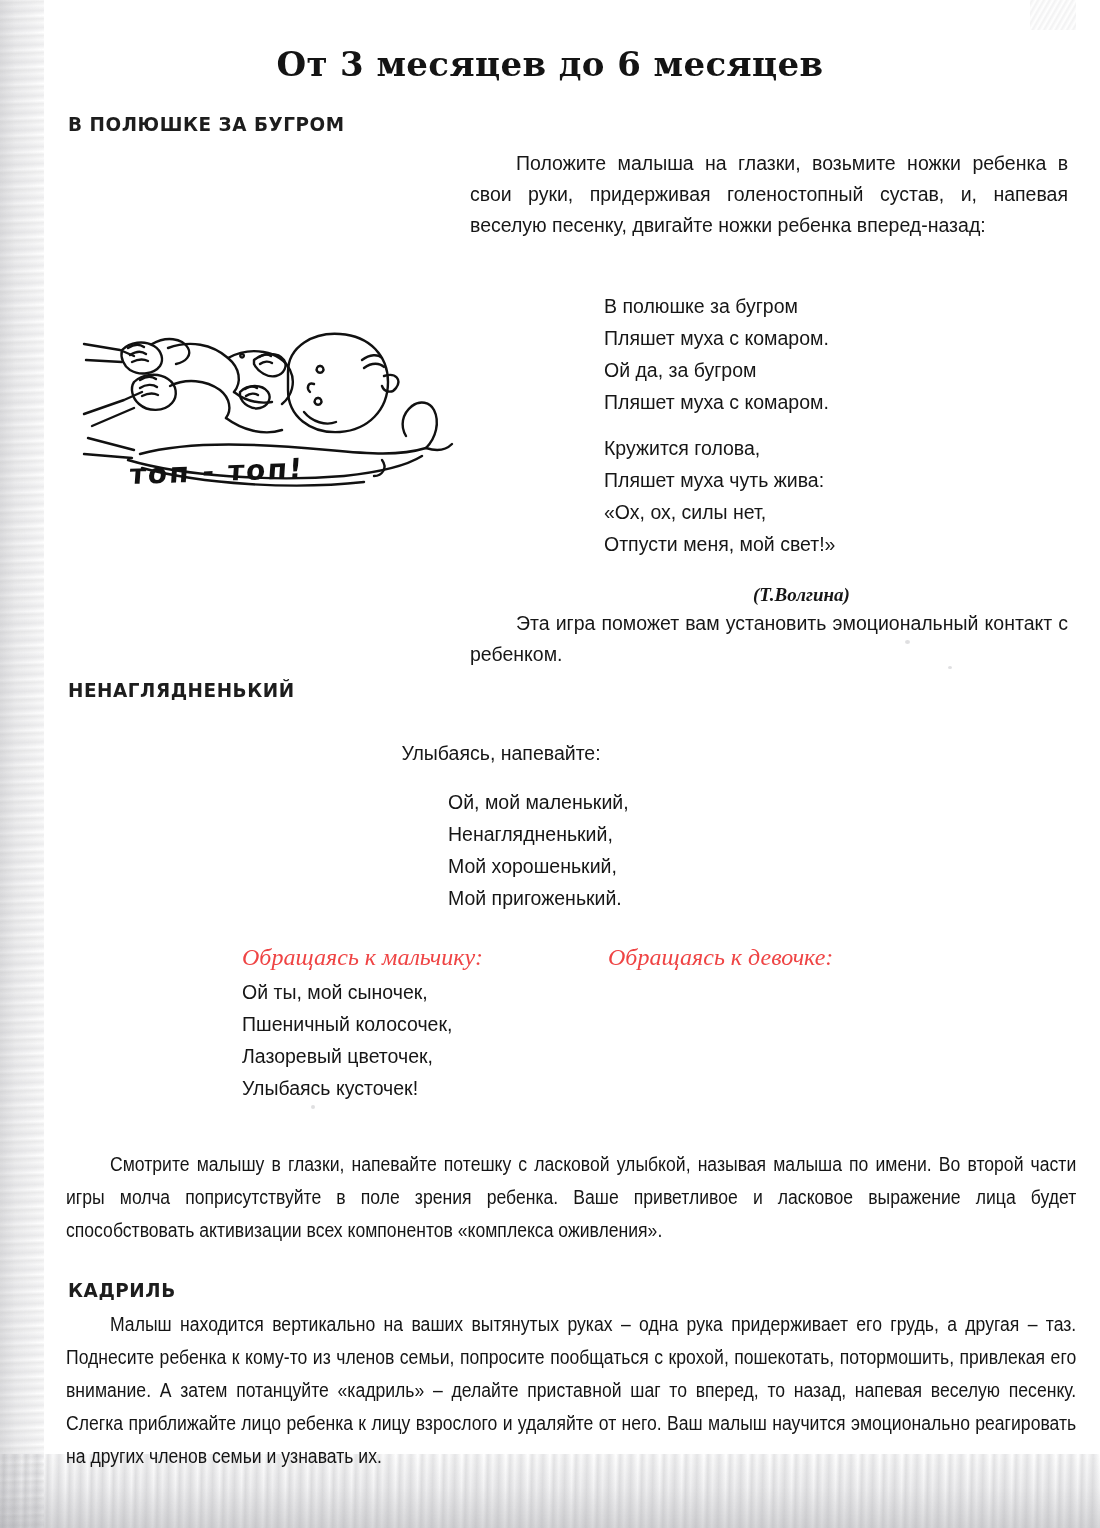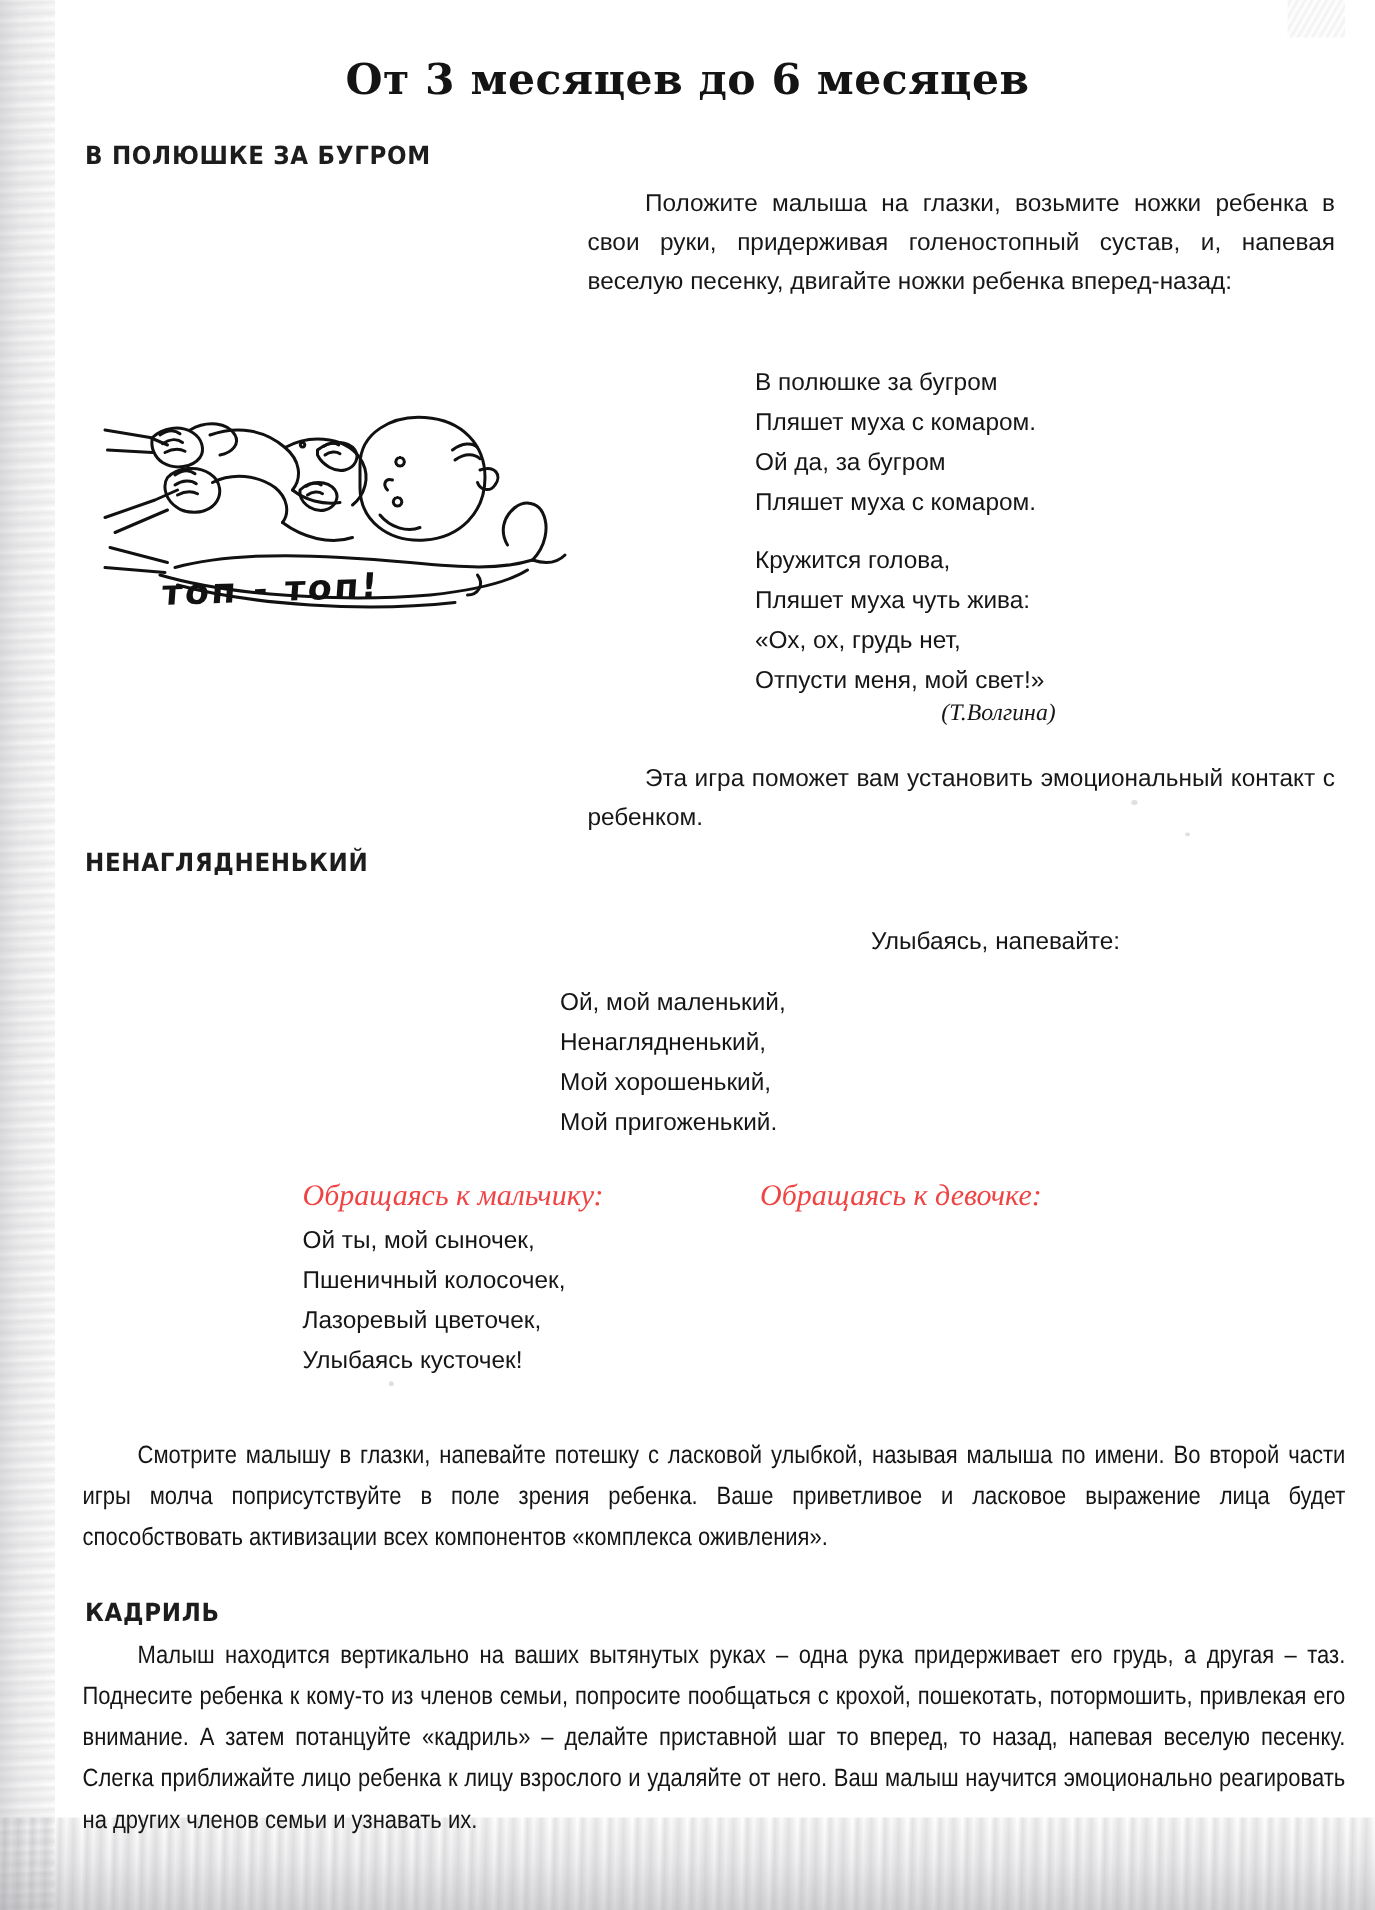--- a/index.html
+++ b/index.html
@@ -113,23 +113,24 @@
     font-size: 19.5px;
     line-height: 32px;
     color: #161616;
     white-space: pre-line;
   }
 
   .attrib {
     position: absolute;
     font-family: "Liberation Serif", serif;
     font-style: italic;
-    font-weight: normal;
+    font-weight: bold;
     font-size: 19px;
     color: #161616;
+    margin-top: 24px;
   }
 
   .col-head {
     position: absolute;
     font-family: "Liberation Serif", serif;
     font-style: italic;
     font-size: 24px;
     color: #ef4444;
   }
 
@@ -249,30 +250,30 @@
   </div>
   <div class="illus-caption">топ - топ!</div>
 
   <div class="verse" style="left:604px; top:290px;">В полюшке за бугром
 Пляшет муха с комаром.
 Ой да, за бугром
 Пляшет муха с комаром.</div>
 
   <div class="verse" style="left:604px; top:432px;">Кружится голова,
 Пляшет муха чуть жива:
-«Ох, ох, грудь нет,
+«Ох, ох, силы нет,
 Отпусти меня, мой свет!»</div>
 
   <div class="attrib" style="left:753px; top:560px;">(Т.Волгина)</div>
 
   <div class="body-par indent" style="left:470px; top:608px; width:598px;">Эта игра поможет вам установить эмоциональный контакт с ребенком.</div>
 
   <div class="sec-head" style="left:68px; top:678px;">НЕНАГЛЯДНЕНЬКИЙ</div>
 
-  <div class="body-par" style="left:106px; top:738px; width:790px; text-align:right;">Улыбаясь, напевайте:</div>
+  <div class="body-par" style="left:106px; top:738px; width:790px; text-align:center;">Улыбаясь, напевайте:</div>
 
   <div class="verse" style="left:448px; top:786px;">Ой, мой маленький,
 Ненаглядненький,
 Мой хорошенький,
 Мой пригоженький.</div>
 
   <div class="col-head" style="left:242px; top:944px;">Обращаясь к мальчику:</div>
   <div class="verse" style="left:242px; top:976px;">Ой ты, мой сыночек,
 Пшеничный колосочек,
 Лазоревый цветочек,

